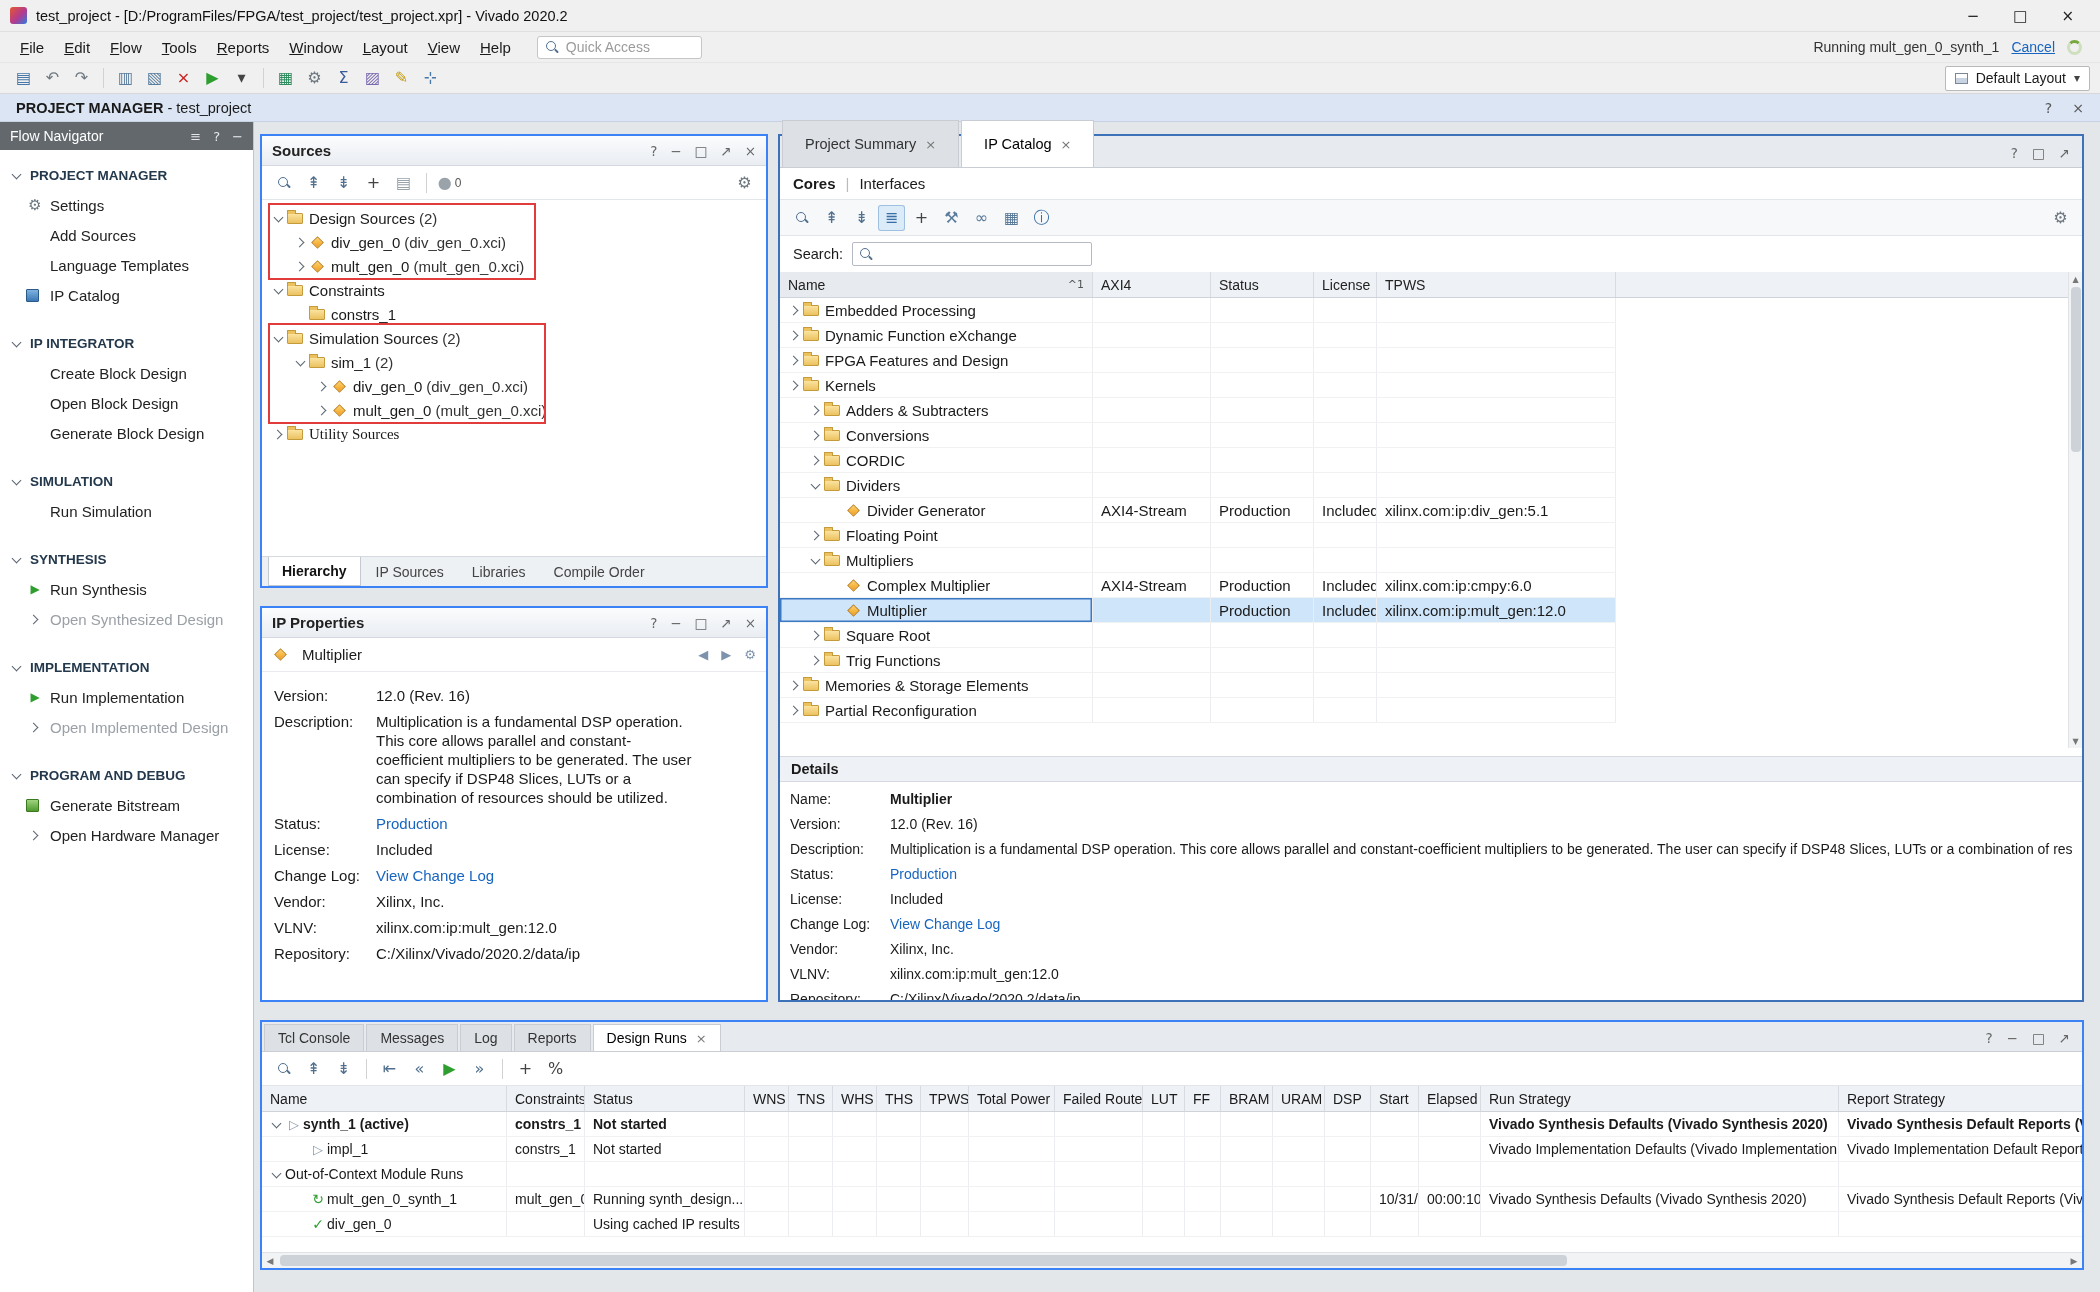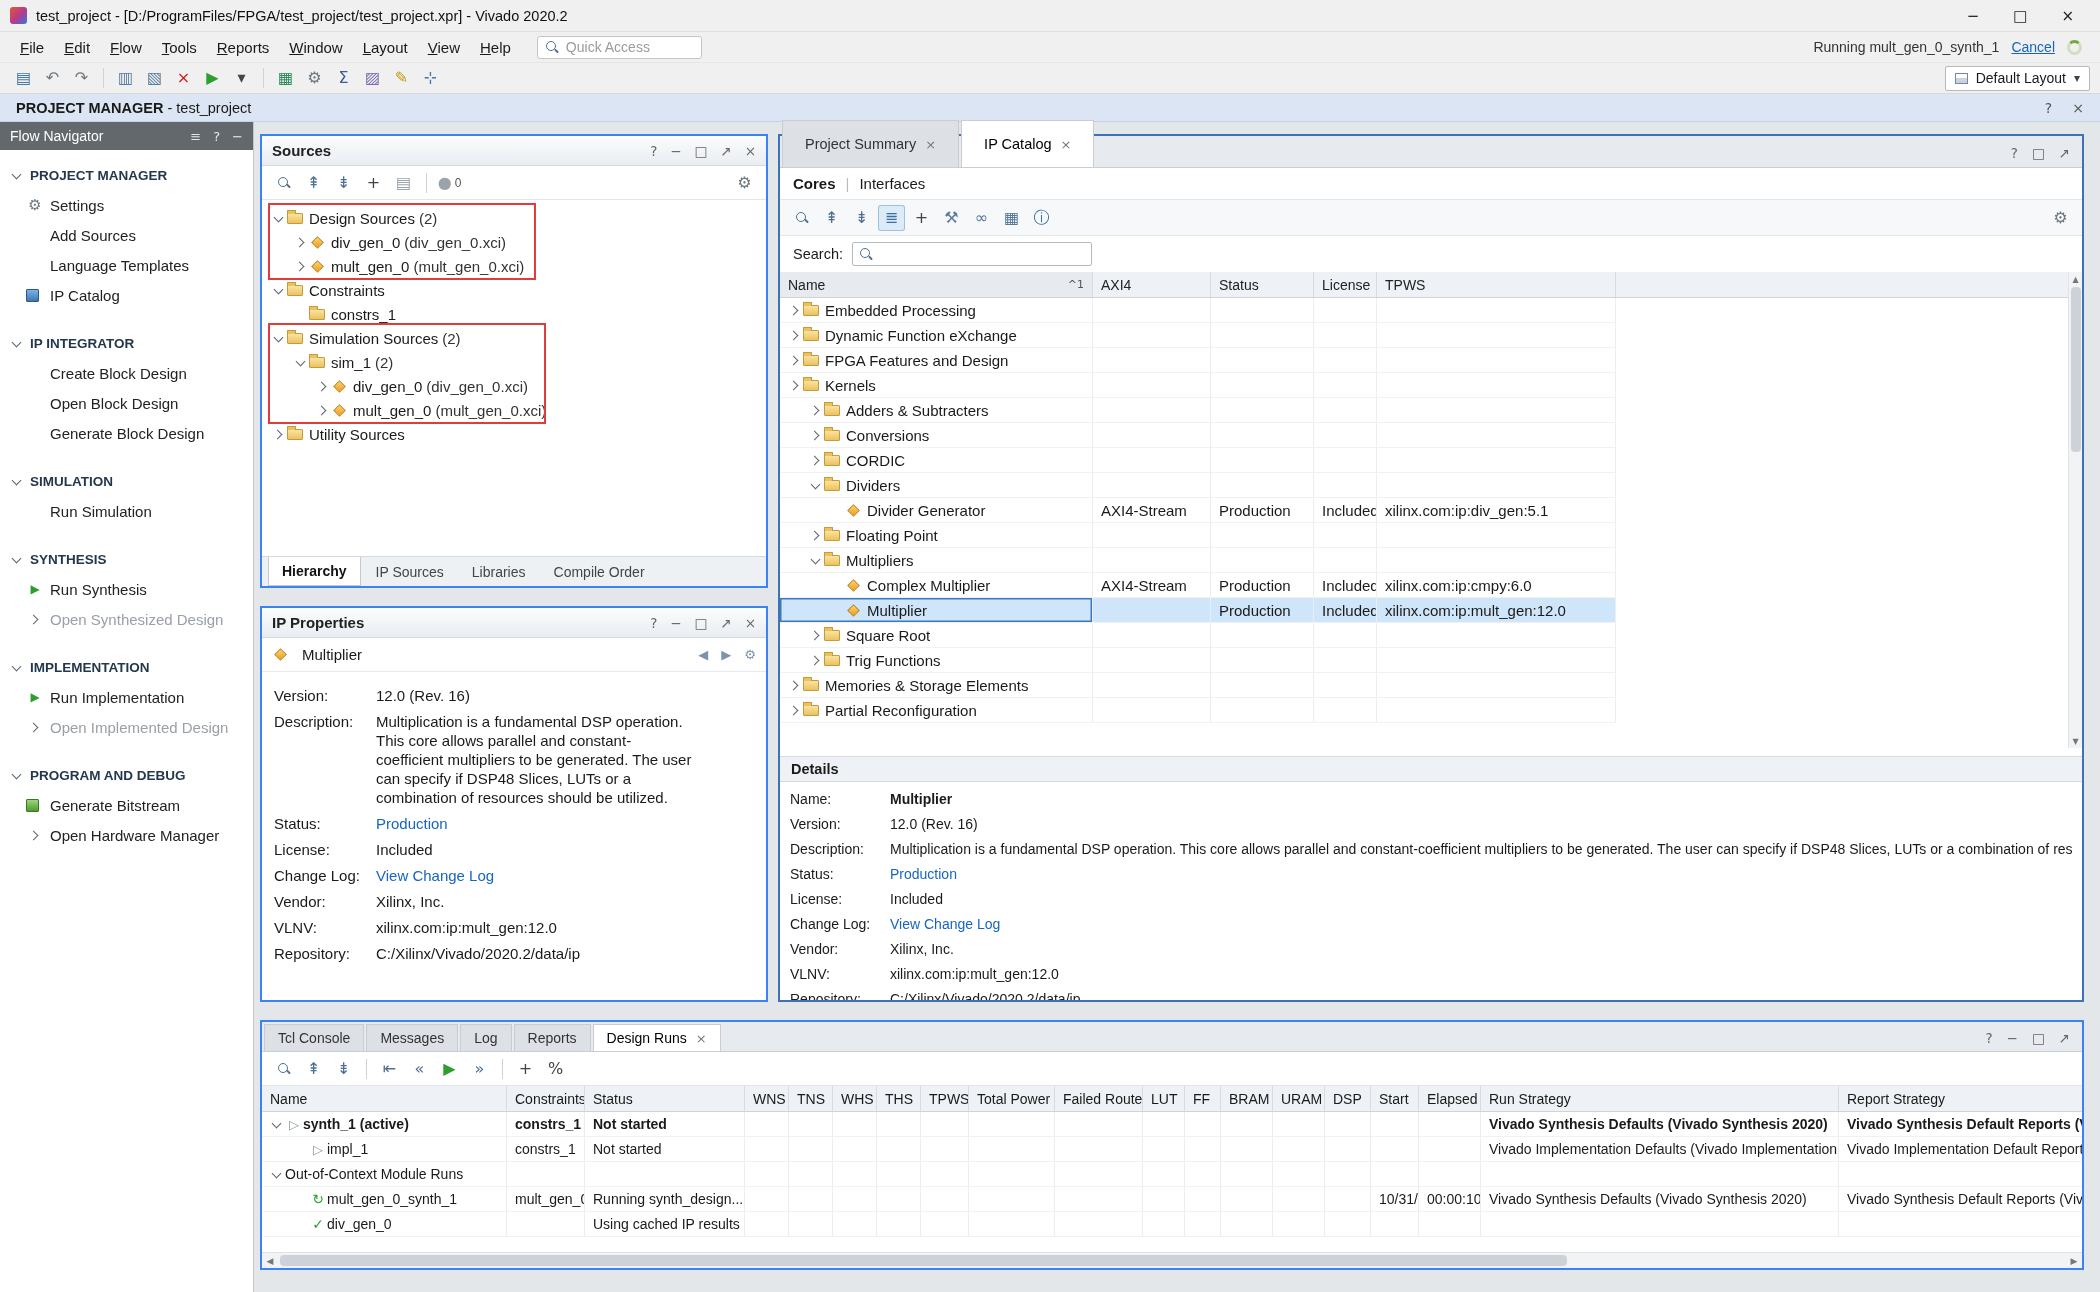--- a/index.html
+++ b/index.html
@@ -472,21 +472,21 @@
               <span class="suffix"> (div_gen_0.xci)</span>
             </div>
             <div class="trow" style="padding-left: 52px;">
               <span class="chev closed"></span>
               <span class="ip-ic-wrap">
                 <span class="ip-ic"></span>
               </span>
               <span class="tlabel-main">mult_gen_0</span>
               <span class="suffix"> (mult_gen_0.xci)</span>
             </div>
-            <div class="trow" style="padding-left: 8px;">
+            <div class="trow" style="padding-left: 8px; font-family: Liberation Serif, serif;">
               <span class="chev closed"></span>
               <span class="folder-ic"></span>
               <span class="tlabel-main">Utility Sources</span>
             </div>
           </div>
         <div class="src-tabs" id="sources-tabs">
             <span class="src-tab active">Hierarchy</span>
             <span class="src-tab">IP Sources</span>
             <span class="src-tab">Libraries</span>
             <span class="src-tab">Compile Order</span>

